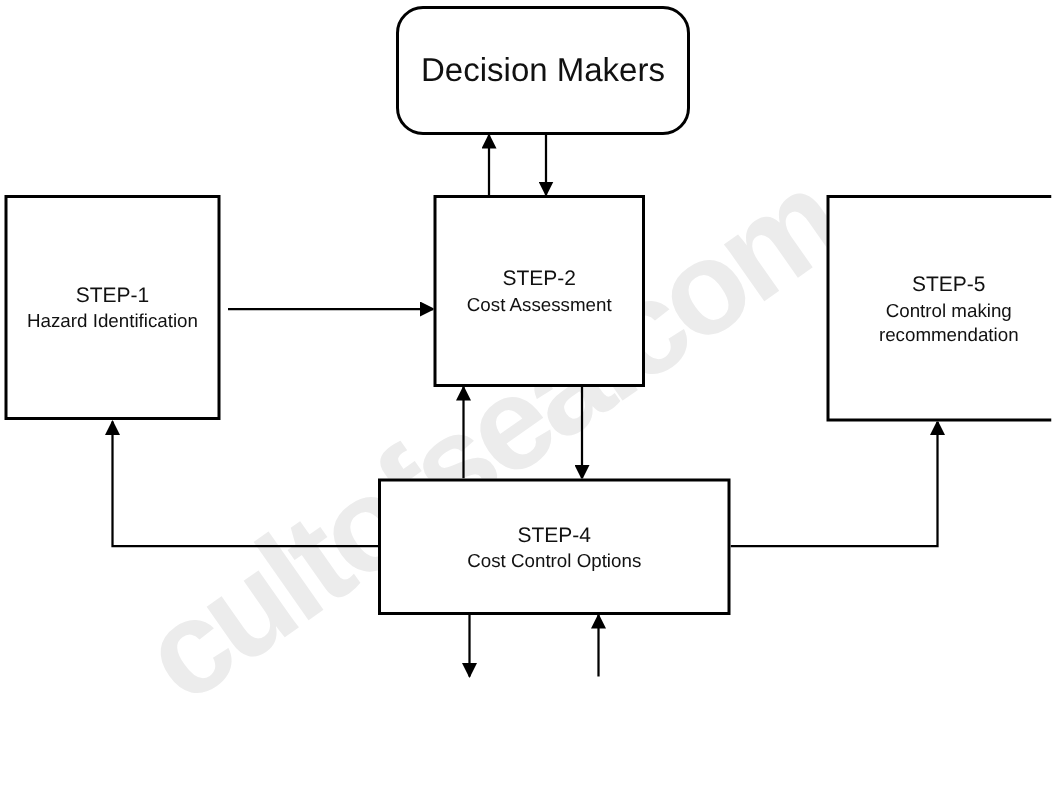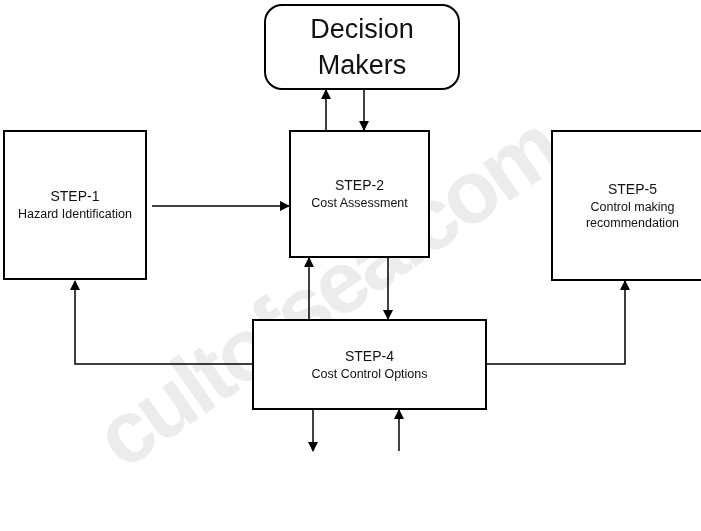--- a/index.html
+++ b/index.html
@@ -61,21 +61,21 @@
     line-height: 1.35;
   }
   .node .subtitle {
     font-size: 12.5px;
     line-height: 1.3;
   }
   .node.terminator {
     border-radius: 18px;
   }
   .node.terminator .title {
-    font-size: 27px;
+    font-size: 22px;
   }
   #node-decision-makers { left: 264px; top: 4px;   width: 196px; height: 86px; }
   #node-step1           { left: 3px;   top: 130px; width: 144px; height: 150px; }
   #node-step2           { left: 289px; top: 130px; width: 141px; height: 128px; }
   #node-step5           { left: 551px; top: 130px; width: 163px; height: 151px; }
   #node-step3           { left: 252px; top: 319px; width: 235px; height: 91px; }
   #node-step4           { left: 274px; top: 451px; width: 178px; height: 76px; }
 </style>
 </head>
 <body>

